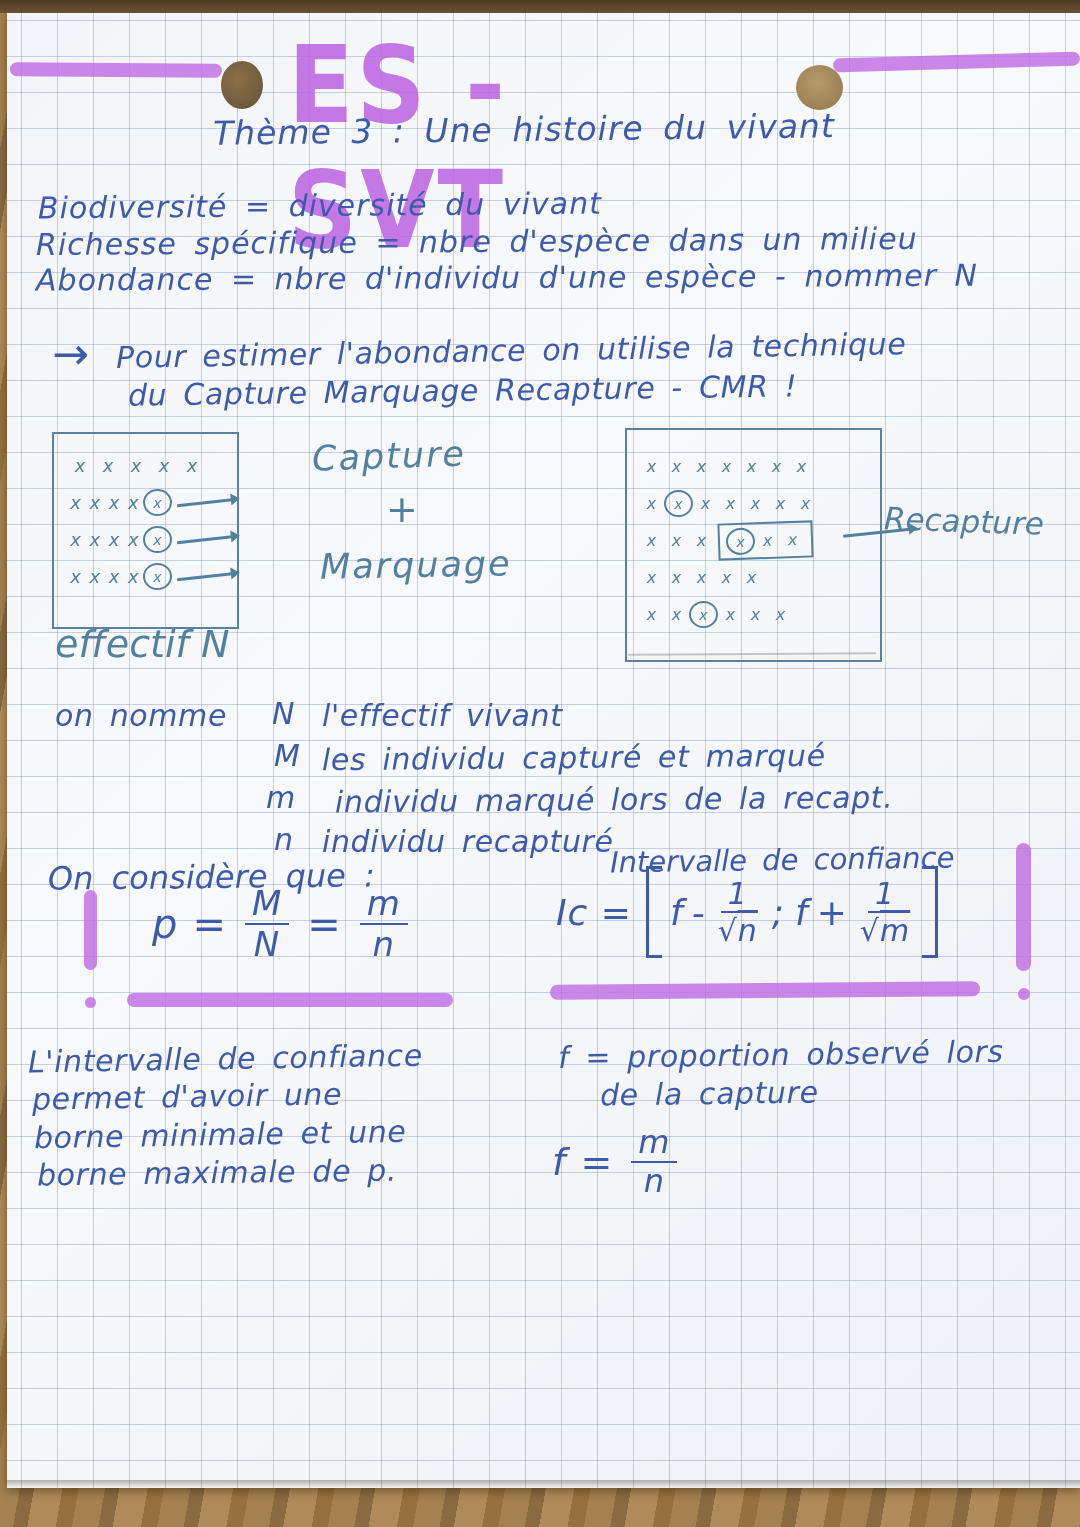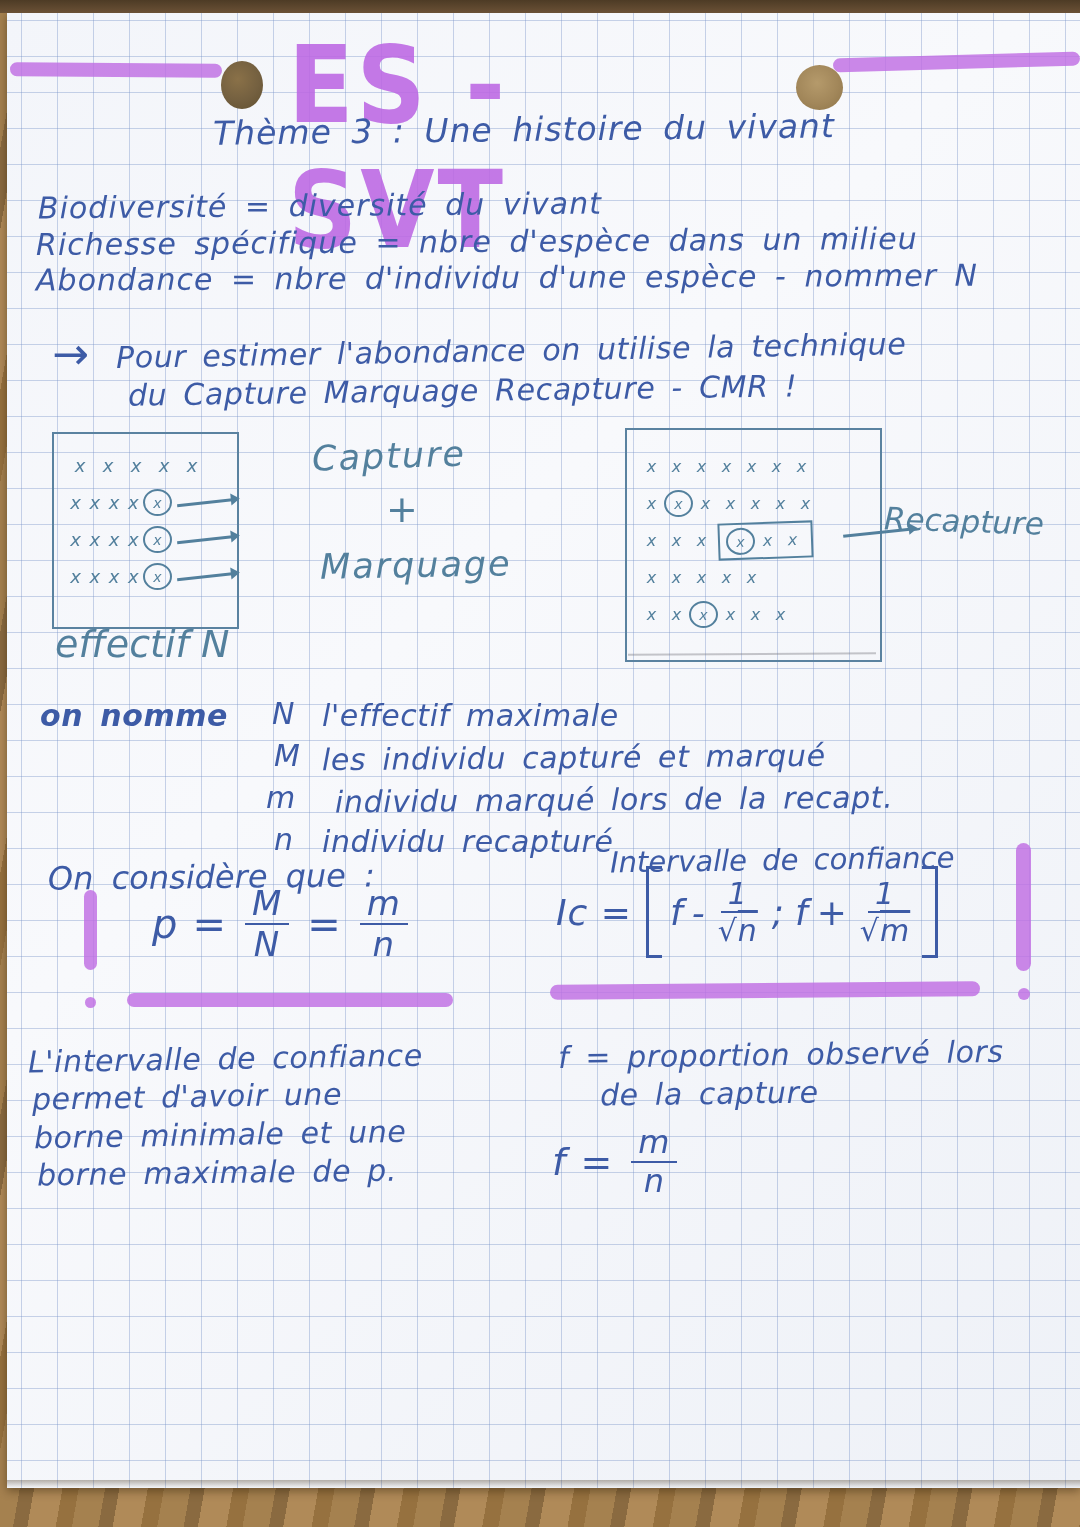--- a/index.html
+++ b/index.html
@@ -193,23 +193,23 @@
         </span>
         <span class="mark">x</span>
         <span class="mark">x</span>
         <span class="mark">x</span>
       </div>
     </div>
   <span class="harrow long-arrow" style="left:838px;top:531px;width:72px;"></span>
   <div class="hw teal" style="left:884px;top:503px;font-size:31px;transform:rotate(2deg);">Recapture</div>
   <div class="pencil" style="left:628px;top:653px;width:248px;height:2px;transform:rotate(-.4deg);"></div>
 
-  <div class="hw ink body-text" style="left:40px;top:698px;font-weight:bold;">on nomme</div>
+  <div class="hw ink body-text" style="left:55px;top:698px;">on nomme</div>
   <div class="hw ink body-text" style="left:272px;top:696px;">N</div>
-  <div class="hw ink body-text" style="left:322px;top:698px;">l'effectif maximale</div>
+  <div class="hw ink body-text" style="left:322px;top:698px;">l'effectif vivant</div>
   <div class="hw ink body-text" style="left:274px;top:738px;">M</div>
   <div class="hw ink body-text" style="left:322px;top:740px;transform:rotate(-.5deg);">les individu capturé et marqué</div>
   <div class="hw ink body-text" style="left:266px;top:780px;">m</div>
   <div class="hw ink body-text" style="left:335px;top:782px;transform:rotate(-.5deg);">individu marqué lors de la recapt.</div>
   <div class="hw ink body-text" style="left:274px;top:822px;">n</div>
   <div class="hw ink body-text" style="left:322px;top:824px;">individu recapturé</div>
 
   <div class="hw ink" style="left:48px;top:858px;font-size:32px;word-spacing:8px;transform:rotate(-.6deg);">On considère que :</div>
   <div class="hw ink" style="left:610px;top:843px;font-size:29px;word-spacing:6px;transform:rotate(-.8deg);">Intervalle de confiance</div>
 

